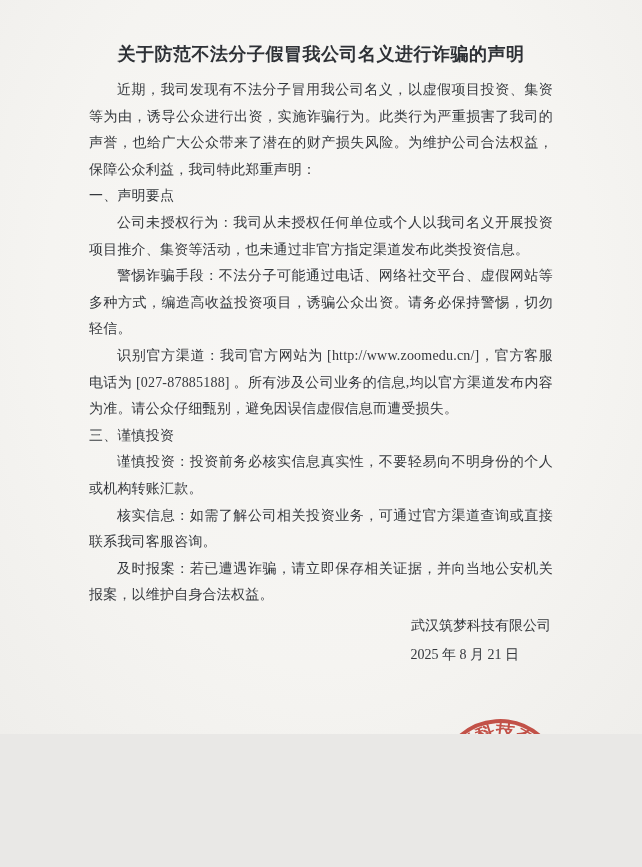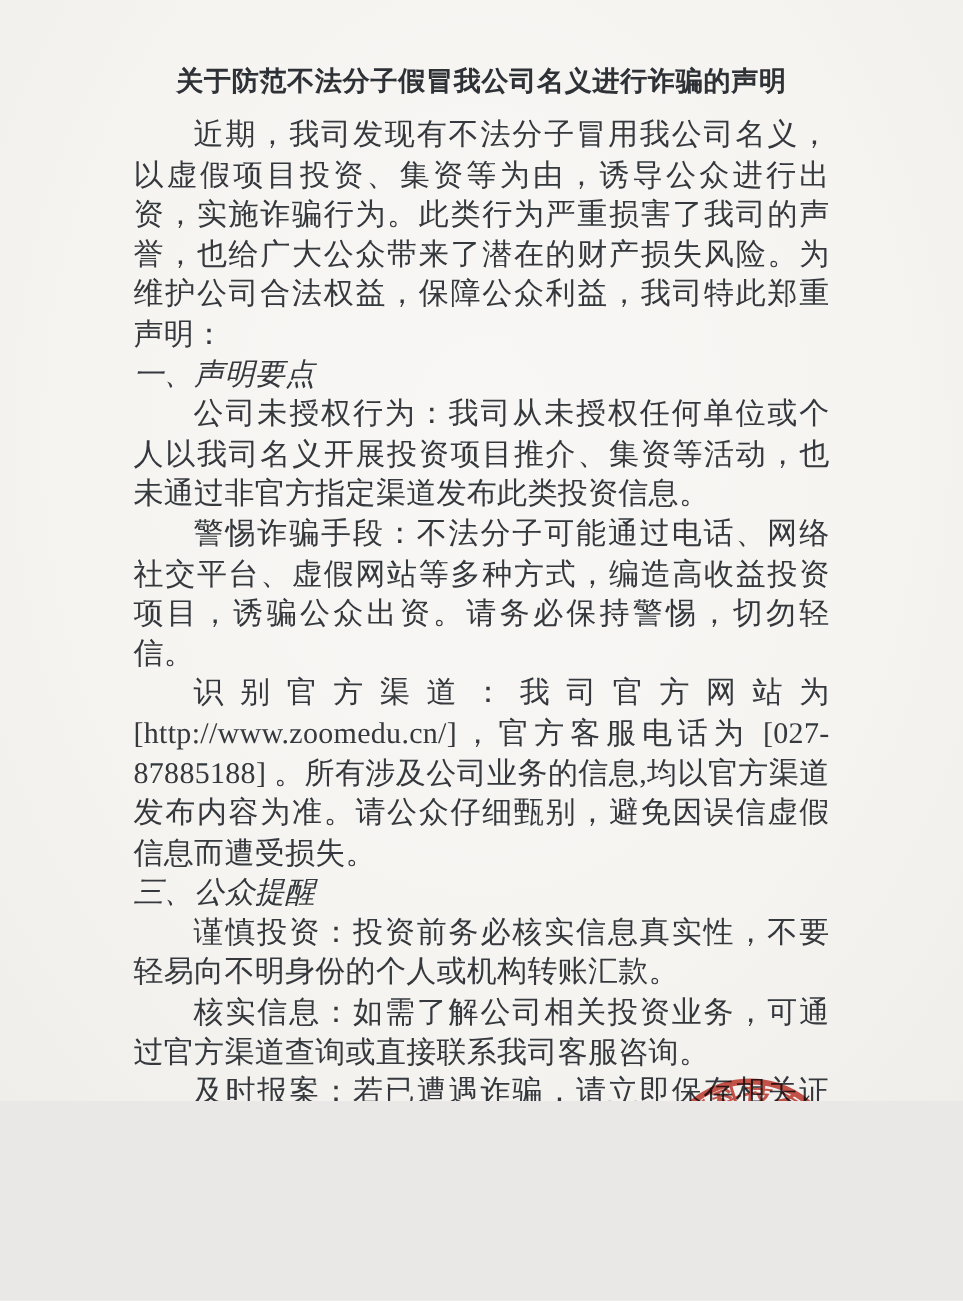--- a/index.html
+++ b/index.html
@@ -24,29 +24,29 @@
   .doc-title{
     font-size:18px;
     font-weight:bold;
     text-align:center;
     color:#2e3136;
     letter-spacing:0.5px;
     margin:0 0 9px 0;
     line-height:28px;
   }
   .block{
-    font-size:20px;
+    font-size:14px;
     line-height:26.6px;
     text-align:justify;
     text-justify:inter-ideograph;
     margin:0;
     letter-spacing:0.2px;
   }
   .para{ text-indent:2em; }
-  .heading{ text-indent:0;font-style:italic; }
+  .heading{ text-indent:0; }
   .sign-block{
     margin-top:2px;
     text-align:right;
     font-size:14px;
     line-height:29px;
   }
   .sign-company{ padding-right:2px; }
   .sign-date{ padding-right:34px; }
   .seal{
     position:absolute;
@@ -74,21 +74,21 @@
     <p class="block heading">一、声明要点</p>
 
     <p class="block para">公司未授权行为：我司从未授权任何单位或个人以我司名义开展投资项目推介、集资等活动，也未通过非官方指定渠道发布此类投资信息。</p>
 
     <p class="block para">警惕诈骗手段：不法分子可能通过电话、网络社交平台、虚假网站等多种方式，编造高收益投资项目，诱骗公众出资。请务必保持警惕，切勿轻信。</p>
 
     <p class="block para">识别官方渠道：我司官方网站为 [http://www.zoomedu.cn/]，官方客服电话为 [027-87885188] 。所有涉及公司业务的信息,均以官方渠道发布内容为准。请公众仔细甄别，避免因误信虚假信息而遭受损失。</p>
 
 
 
-    <p class="block heading">三、公众提醒</p>
+    <p class="block heading">三、谨慎投资</p>
 
     <p class="block para">谨慎投资：投资前务必核实信息真实性，不要轻易向不明身份的个人或机构转账汇款。</p>
 
     <p class="block para">核实信息：如需了解公司相关投资业务，可通过官方渠道查询或直接联系我司客服咨询。</p>
 
     <p class="block para">及时报案：若已遭遇诈骗，请立即保存相关证据，并向当地公安机关报案，以维护自身合法权益。</p>
 
 
     <div class="sign-block">
       <div class="sign-company">武汉筑梦科技有限公司</div>

